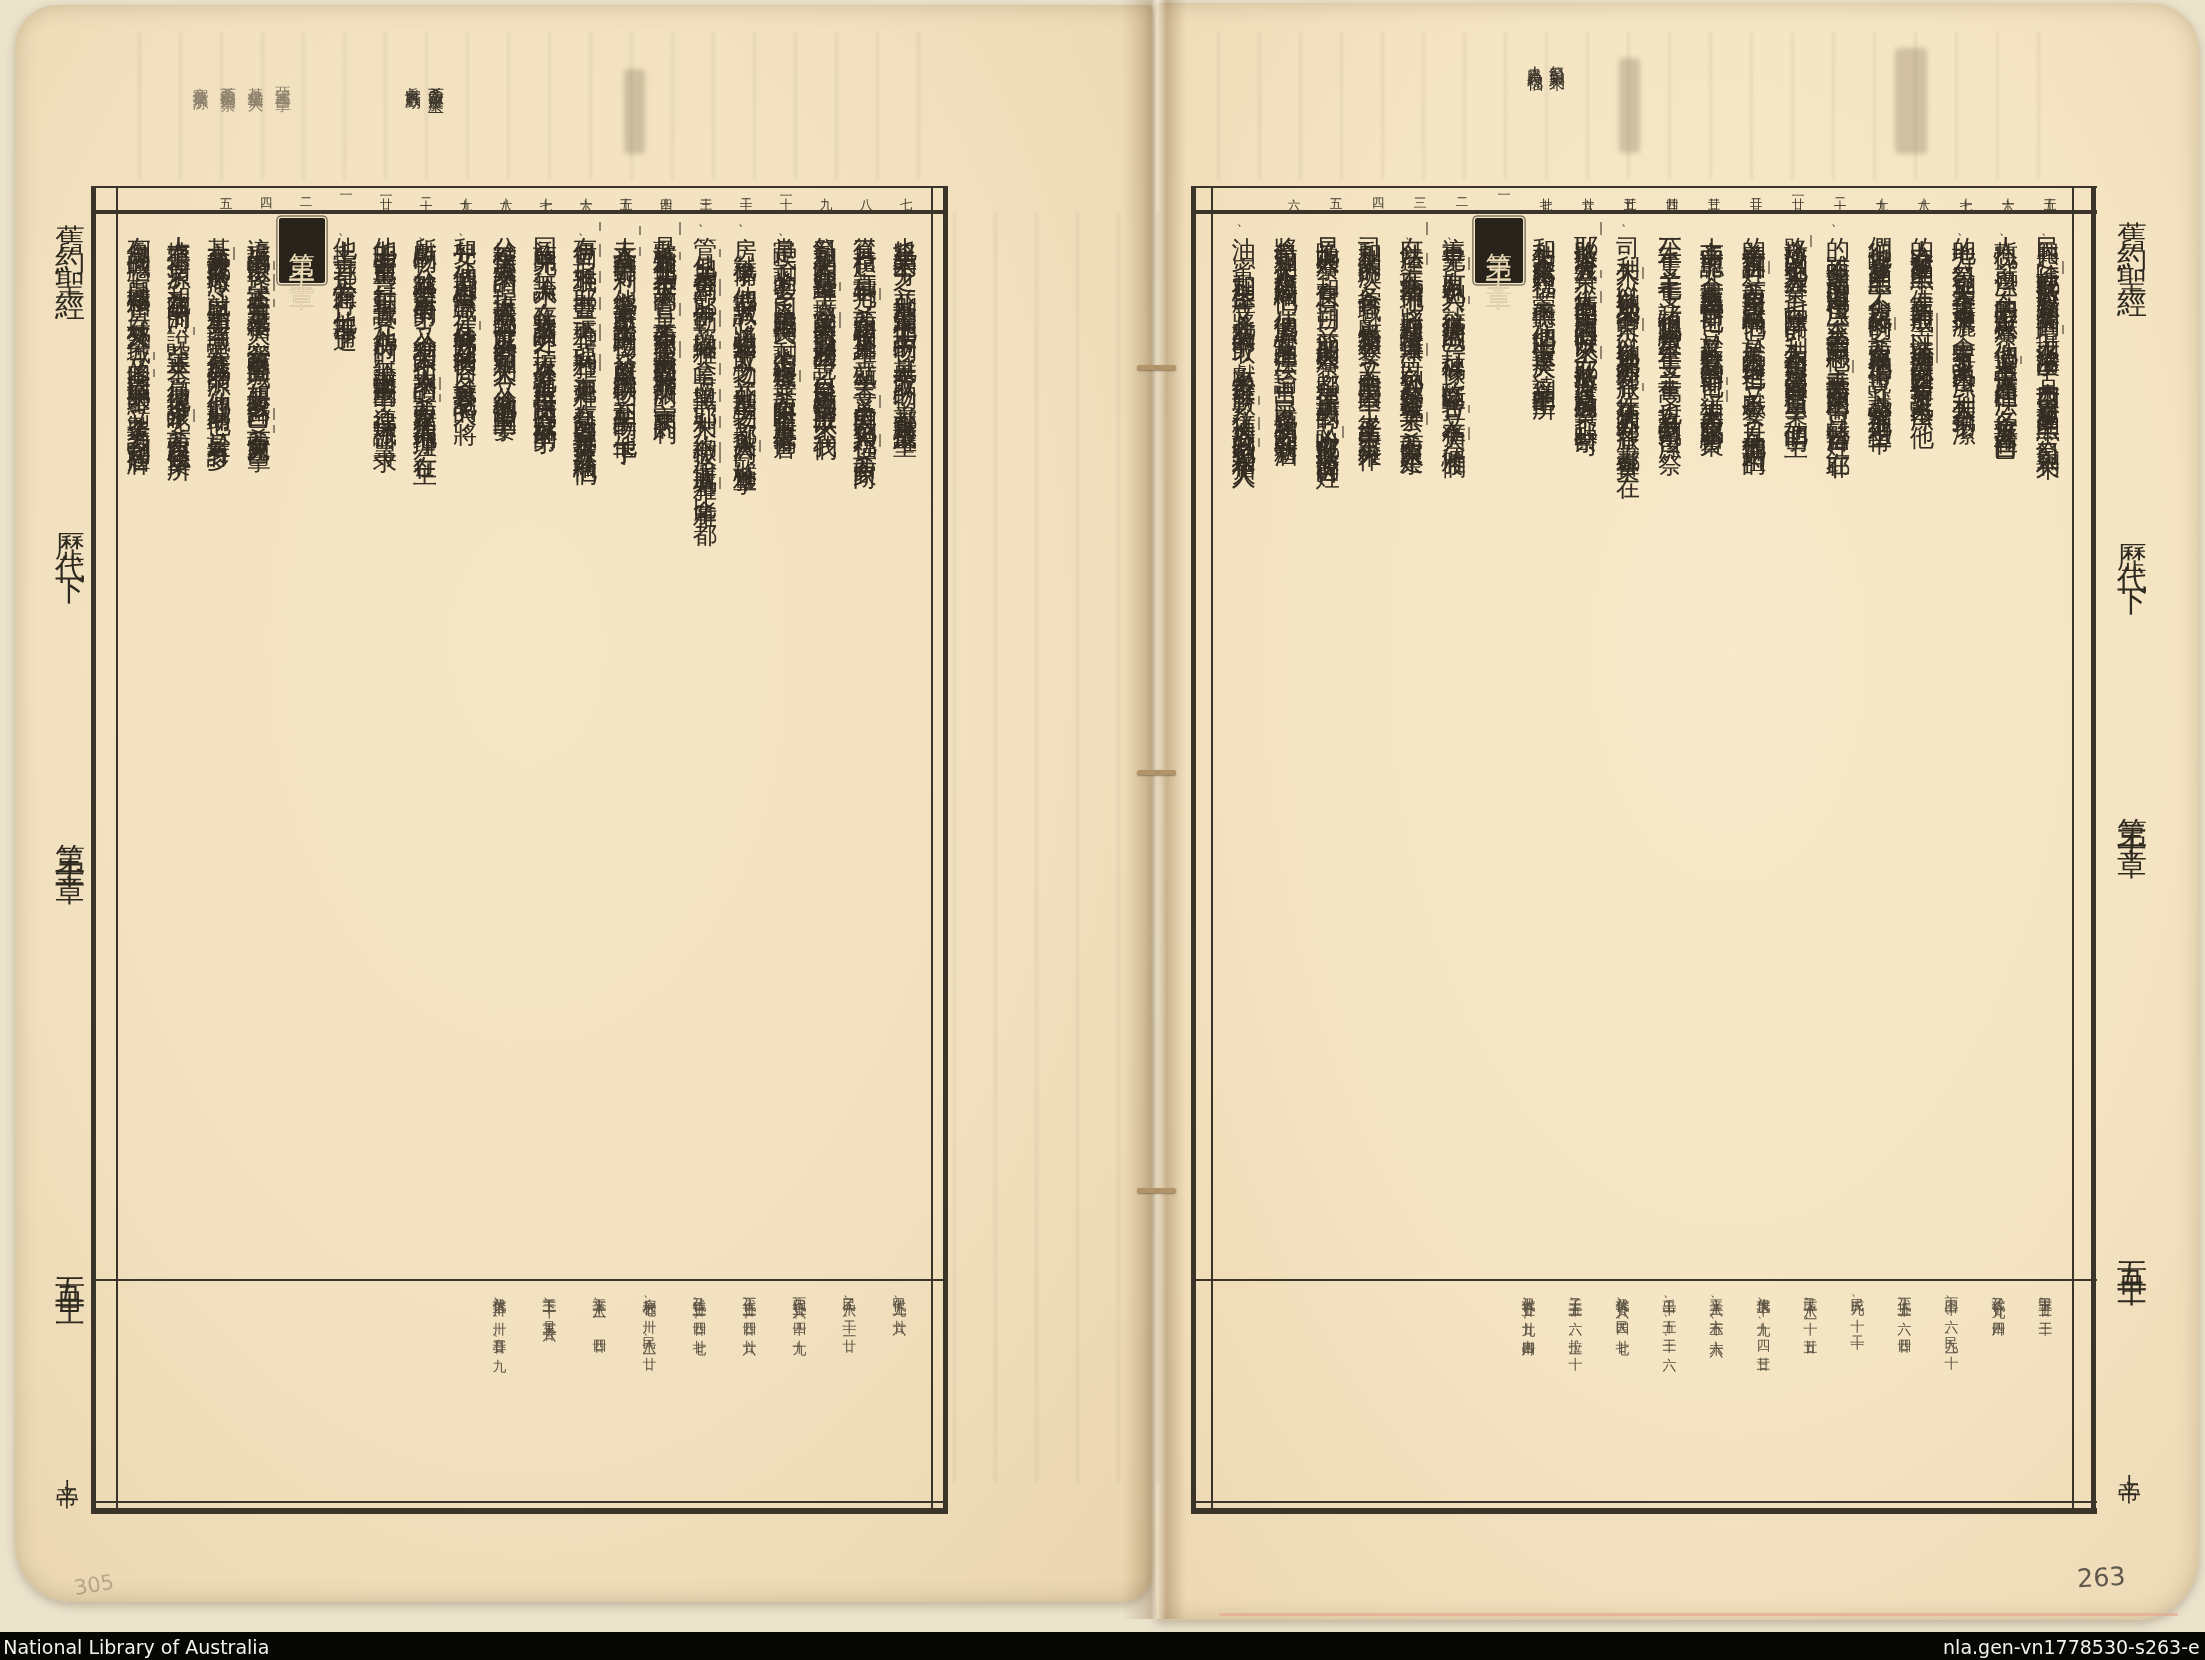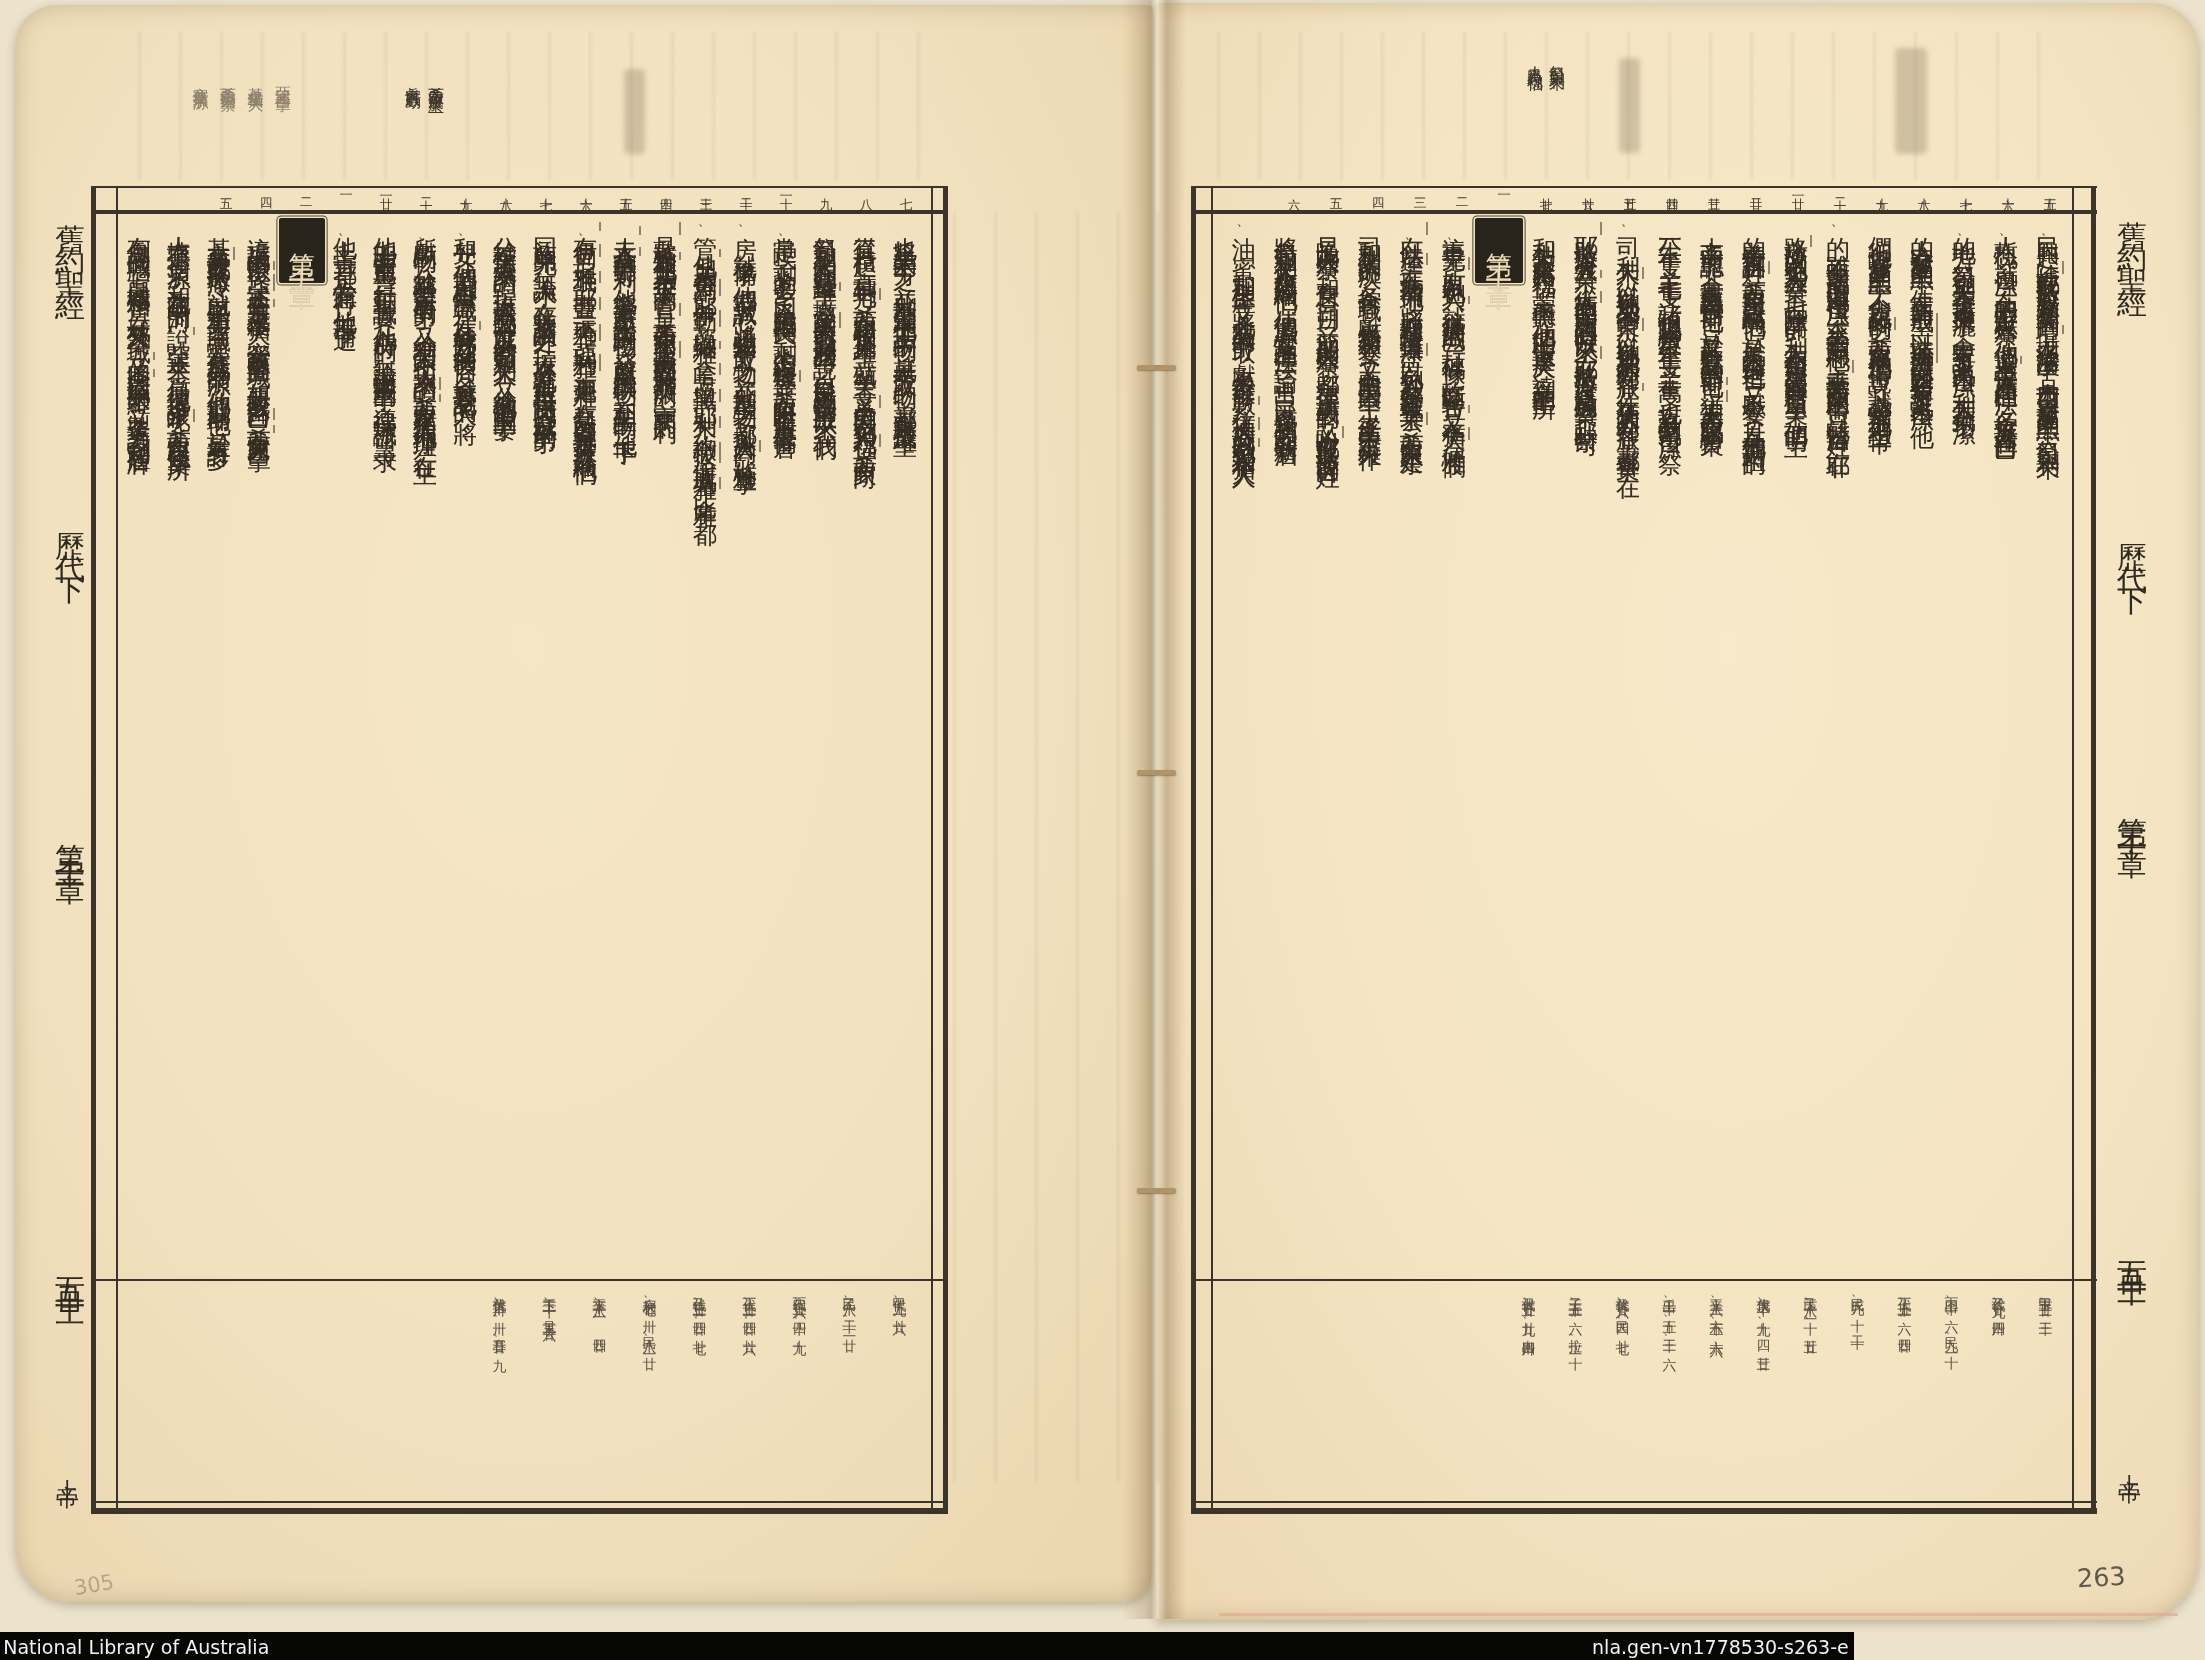--- a/index.html
+++ b/index.html
@@ -43,21 +43,21 @@
   .topnote .ncol{display:block;height:100%;}
   .faded{opacity:.55;filter:blur(0.3px);}
   
   .bleed{position:absolute;pointer-events:none;opacity:.14;
      background:repeating-linear-gradient(90deg, rgba(90,75,50,.5) 0 3.2px, rgba(90,75,50,0) 3.2px 41px);
      filter:blur(1.1px);}
   .smudge{position:absolute;background:rgba(100,85,60,.25);filter:blur(2.6px);border-radius:4.2px;}
   
   .handwrite{position:absolute;font-family:"DejaVu Sans",sans-serif;}
   
-  #barcode-bar{position:absolute;left:0;bottom:0;width:1854px;height:29px;background:#060604;}
+  #barcode-bar{position:absolute;left:0;bottom:0;width:2205px;height:29px;background:#060604;}
   #barcode-bar .bartext{position:absolute;color:#f5f2ea;font-family:"DejaVu Sans",sans-serif;
      font-size:19px;top:3.7px;white-space:nowrap;}
 </style>
 </head>
 <body>
 
 <div id="canvas">
 
   <div class="page" id="page-left"></div>
   <div class="page" id="page-right"></div>

